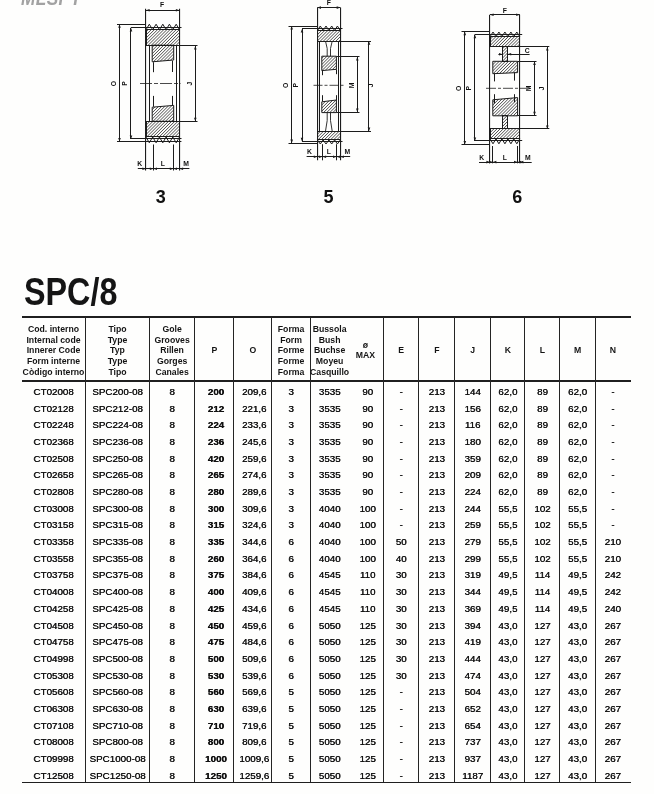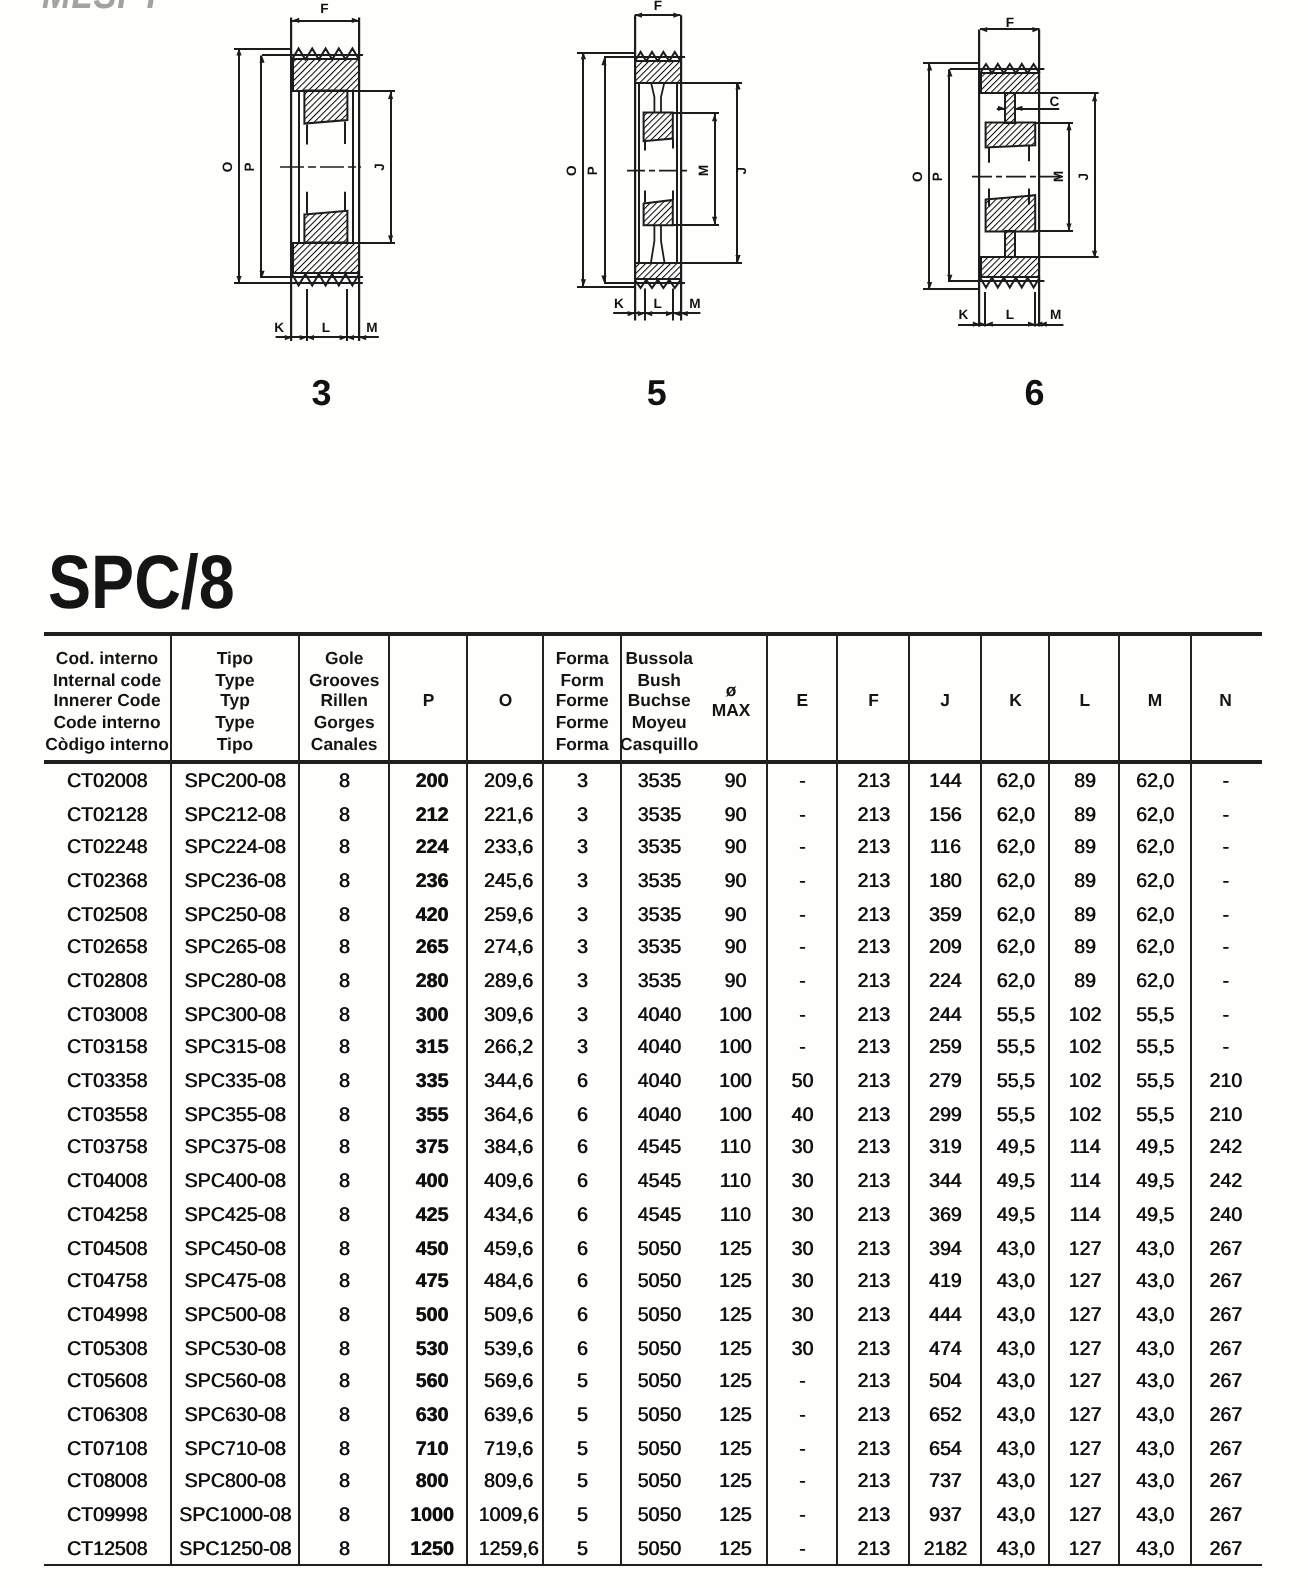--- a/index.html
+++ b/index.html
@@ -216,21 +216,21 @@
     <div class="vb" style="left:383px;top:317.3px;width:1.2px;height:465.1px"></div>
     <div class="vb" style="left:418px;top:317.3px;width:1.2px;height:465.1px"></div>
     <div class="vb" style="left:454px;top:317.3px;width:1.2px;height:465.1px"></div>
     <div class="vb" style="left:490px;top:317.3px;width:1.2px;height:465.1px"></div>
     <div class="vb" style="left:524px;top:317.3px;width:1.2px;height:465.1px"></div>
     <div class="vb" style="left:559px;top:317.3px;width:1.2px;height:465.1px"></div>
     <div class="vb" style="left:595px;top:317.3px;width:1.2px;height:465.1px"></div>
     <span class="hc" style="left:53.5px;top:329.2px">Cod. interno</span>
     <span class="hc" style="left:53.5px;top:339.8px">Internal code</span>
     <span class="hc" style="left:53.5px;top:350.4px">Innerer Code</span>
-    <span class="hc" style="left:53.5px;top:361.0px">Code interno</span>
+    <span class="hc" style="left:53.5px;top:361.0px">Form interne</span>
     <span class="hc" style="left:53.5px;top:371.6px">Còdigo interno</span>
     <span class="hc" style="left:117.5px;top:329.2px">Tipo</span>
     <span class="hc" style="left:117.5px;top:339.8px">Type</span>
     <span class="hc" style="left:117.5px;top:350.4px">Typ</span>
     <span class="hc" style="left:117.5px;top:361.0px">Type</span>
     <span class="hc" style="left:117.5px;top:371.6px">Tipo</span>
     <span class="hc" style="left:172.1px;top:329.2px">Gole</span>
     <span class="hc" style="left:172.1px;top:339.8px">Grooves</span>
     <span class="hc" style="left:172.1px;top:350.4px">Rillen</span>
     <span class="hc" style="left:172.1px;top:361.0px">Gorges</span>
@@ -373,21 +373,21 @@
     <span class="c" style="left:436.8px;top:507.6px">213</span>
     <span class="c" style="left:472.6px;top:507.6px">244</span>
     <span class="c" style="left:507.8px;top:507.6px">55,5</span>
     <span class="c" style="left:542.4px;top:507.6px">102</span>
     <span class="c" style="left:577.5px;top:507.6px">55,5</span>
     <span class="c" style="left:612.8px;top:507.6px">-</span>
     <span class="c" style="left:53.5px;top:524.3px">CT03158</span>
     <span class="c" style="left:117.5px;top:524.3px">SPC315-08</span>
     <span class="c" style="left:172.1px;top:524.3px">8</span>
     <span class="c b" style="left:215.9px;top:524.3px">315</span>
-    <span class="c" style="left:254.2px;top:524.3px">266,2</span>
+    <span class="c" style="left:254.2px;top:524.3px">324,6</span>
     <span class="c" style="left:291.1px;top:524.3px">3</span>
     <span class="c" style="left:329.6px;top:524.3px">4040</span>
     <span class="c" style="left:367.6px;top:524.3px">100</span>
     <span class="c" style="left:401.1px;top:524.3px">-</span>
     <span class="c" style="left:436.8px;top:524.3px">213</span>
     <span class="c" style="left:472.6px;top:524.3px">259</span>
     <span class="c" style="left:507.8px;top:524.3px">55,5</span>
     <span class="c" style="left:542.4px;top:524.3px">102</span>
     <span class="c" style="left:577.5px;top:524.3px">55,5</span>
     <span class="c" style="left:612.8px;top:524.3px">-</span>
@@ -402,21 +402,21 @@
     <span class="c" style="left:401.1px;top:541.0px">50</span>
     <span class="c" style="left:436.8px;top:541.0px">213</span>
     <span class="c" style="left:472.6px;top:541.0px">279</span>
     <span class="c" style="left:507.8px;top:541.0px">55,5</span>
     <span class="c" style="left:542.4px;top:541.0px">102</span>
     <span class="c" style="left:577.5px;top:541.0px">55,5</span>
     <span class="c" style="left:612.8px;top:541.0px">210</span>
     <span class="c" style="left:53.5px;top:557.7px">CT03558</span>
     <span class="c" style="left:117.5px;top:557.7px">SPC355-08</span>
     <span class="c" style="left:172.1px;top:557.7px">8</span>
-    <span class="c b" style="left:215.9px;top:557.7px">355</span>
+    <span class="c b" style="left:215.9px;top:557.7px">260</span>
     <span class="c" style="left:254.2px;top:557.7px">364,6</span>
     <span class="c" style="left:291.1px;top:557.7px">6</span>
     <span class="c" style="left:329.6px;top:557.7px">4040</span>
     <span class="c" style="left:367.6px;top:557.7px">100</span>
     <span class="c" style="left:401.1px;top:557.7px">40</span>
     <span class="c" style="left:436.8px;top:557.7px">213</span>
     <span class="c" style="left:472.6px;top:557.7px">299</span>
     <span class="c" style="left:507.8px;top:557.7px">55,5</span>
     <span class="c" style="left:542.4px;top:557.7px">102</span>
     <span class="c" style="left:577.5px;top:557.7px">55,5</span>
@@ -604,17 +604,17 @@
     <span class="c" style="left:53.5px;top:774.7px">CT12508</span>
     <span class="c" style="left:117.5px;top:774.7px">SPC1250-08</span>
     <span class="c" style="left:172.1px;top:774.7px">8</span>
     <span class="c b" style="left:215.9px;top:774.7px">1250</span>
     <span class="c" style="left:254.2px;top:774.7px">1259,6</span>
     <span class="c" style="left:291.1px;top:774.7px">5</span>
     <span class="c" style="left:329.6px;top:774.7px">5050</span>
     <span class="c" style="left:367.6px;top:774.7px">125</span>
     <span class="c" style="left:401.1px;top:774.7px">-</span>
     <span class="c" style="left:436.8px;top:774.7px">213</span>
-    <span class="c" style="left:472.6px;top:774.7px">2182</span>
+    <span class="c" style="left:472.6px;top:774.7px">1187</span>
     <span class="c" style="left:507.8px;top:774.7px">43,0</span>
     <span class="c" style="left:542.4px;top:774.7px">127</span>
     <span class="c" style="left:577.5px;top:774.7px">43,0</span>
     <span class="c" style="left:612.8px;top:774.7px">267</span>
 </div>
 </body></html>

